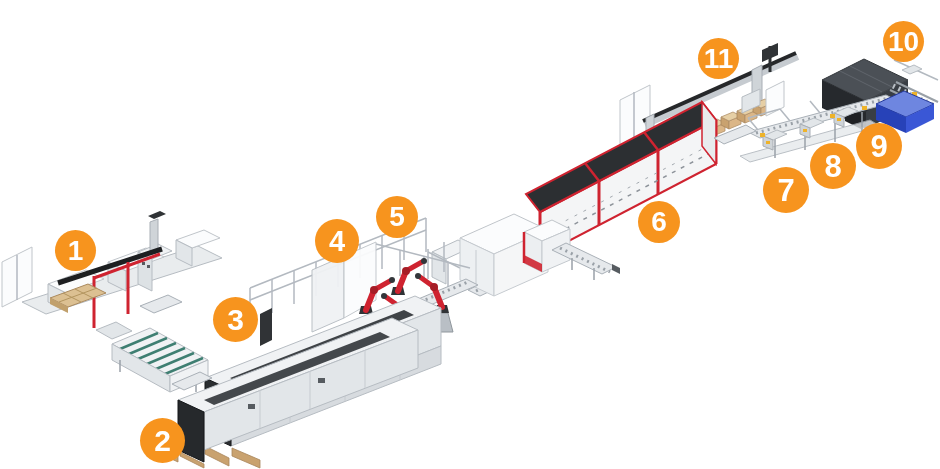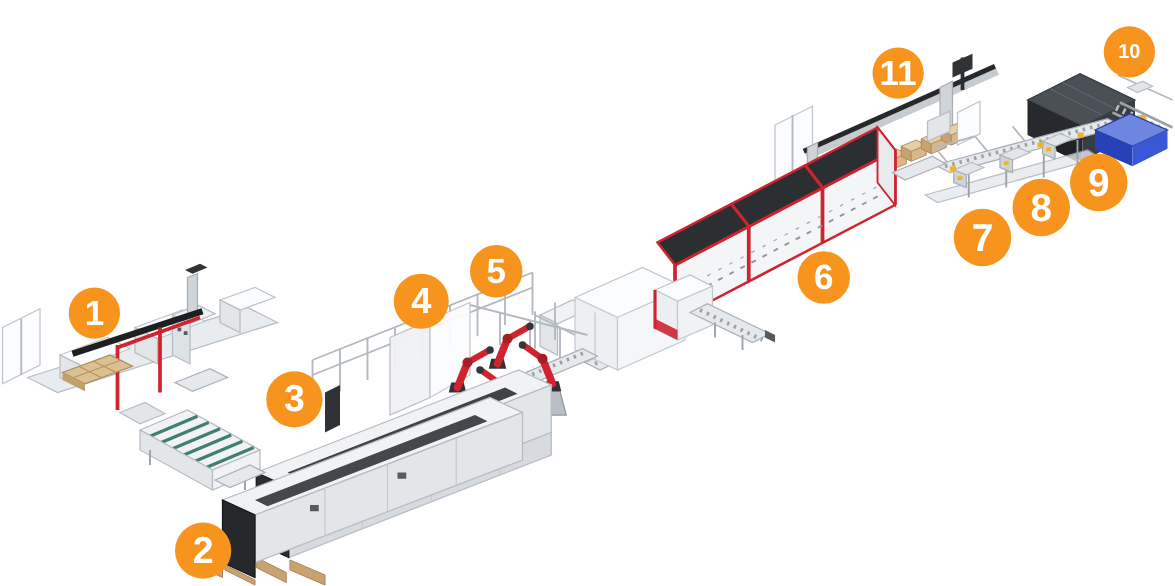--- a/index.html
+++ b/index.html
@@ -335,15 +335,15 @@
 
 <div class="badge" style="left:55px;top:230px;width:41px;height:41px;font-size:28px;">1</div>
 <div class="badge" style="left:140px;top:418px;width:45px;height:45px;font-size:30px;">2</div>
 <div class="badge" style="left:213px;top:297px;width:45px;height:45px;font-size:30px;">3</div>
 <div class="badge" style="left:315px;top:219px;width:44px;height:44px;font-size:29px;">4</div>
 <div class="badge" style="left:376px;top:196px;width:42px;height:42px;font-size:28px;">5</div>
 <div class="badge" style="left:638px;top:201px;width:42px;height:42px;font-size:28px;">6</div>
 <div class="badge" style="left:763px;top:167px;width:46px;height:46px;font-size:31px;">7</div>
 <div class="badge" style="left:810px;top:143px;width:46px;height:46px;font-size:31px;">8</div>
 <div class="badge" style="left:856px;top:123px;width:46px;height:46px;font-size:31px;">9</div>
-<div class="badge" style="left:883px;top:21px;width:41px;height:41px;font-size:16px;">10</div>
+<div class="badge" style="left:883px;top:21px;width:41px;height:41px;font-size:28px;">10</div>
 <div class="badge" style="left:698px;top:38px;width:41px;height:41px;font-size:28px;">11</div>
 </div>
 
 </body></html>

